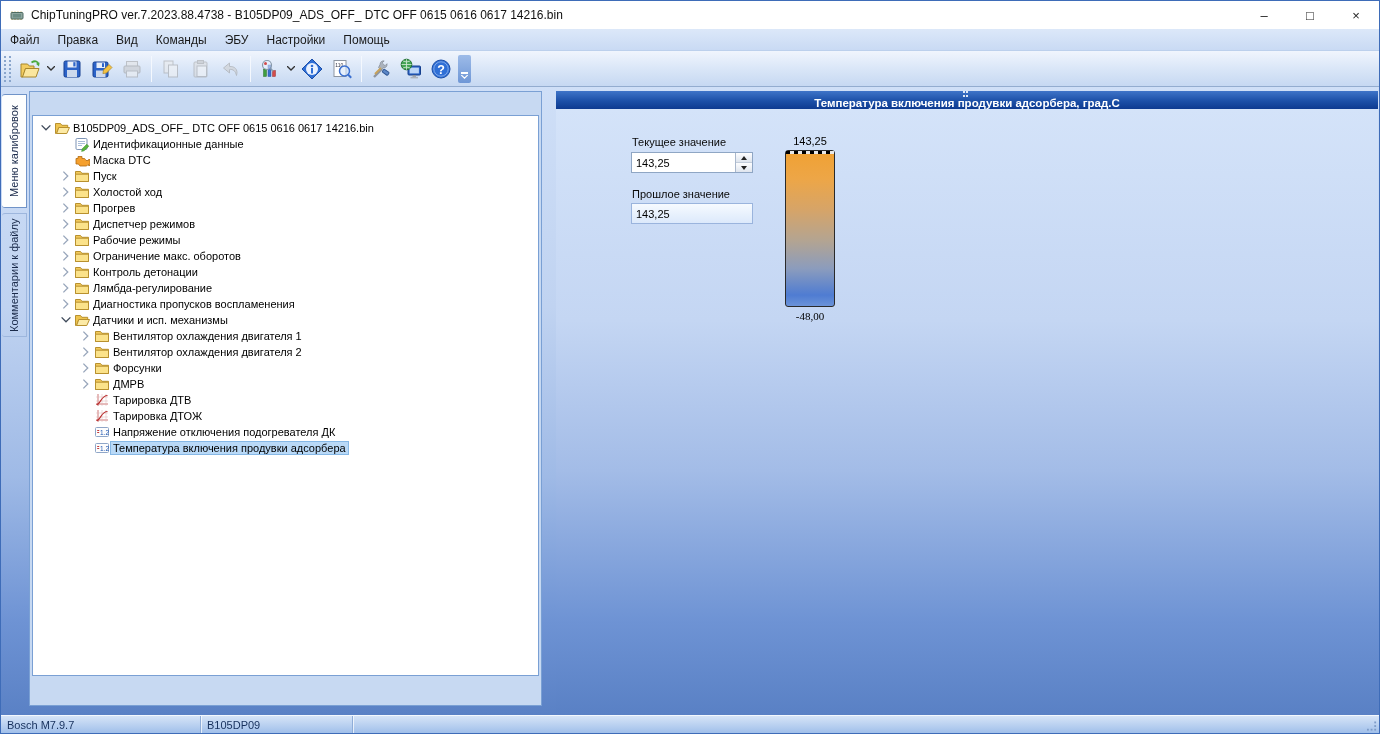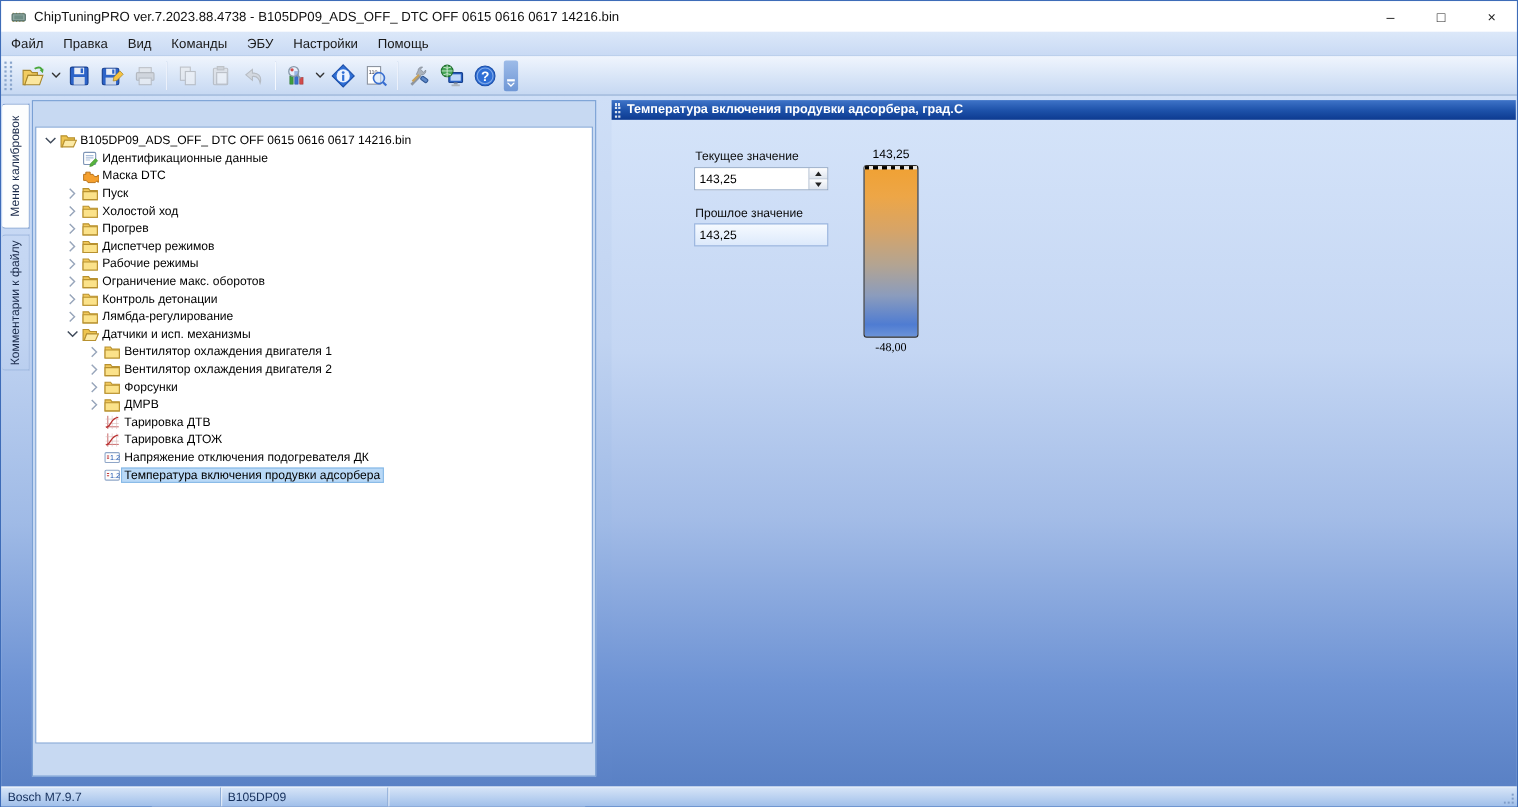--- a/index.html
+++ b/index.html
@@ -69,21 +69,21 @@
                display:flex; align-items:center;margin-top:48px; }
   .searchrow label { margin-left:6px; width:100px; font-size:11px; color:#111; }
   .searchbox { position:relative; width:394px; height:22px; }
   .searchbox input { width:100%; height:100%; border:1px solid #7aa0d4; background:#fff;
                      font:11px "Liberation Sans",sans-serif; padding:0 22px 0 4px; outline:none; }
   .searchbox .mag { position:absolute; right:3px; top:3px; }
 
   
   #rheader { position:absolute; left:555px; top:4px; width:822px; height:18px;
              background:linear-gradient(180deg,#3f74c8 0%,#1c50a8 55%,#0d3a90 100%);
-             display:flex; align-items:center; color:#fff; font-weight:bold; font-size:11.5px; }
+             display:flex; align-items:center; color:#fff; font-weight:bold; font-size:11.5px;flex-direction:column; }
   #rheader .grip { width:5px; height:13px; margin:0 6px 0 3px;
                    border-left:2px dotted rgba(255,255,255,.85); border-right:2px dotted rgba(255,255,255,.85); }
   #rcontent { position:absolute; left:555px; top:22px; width:822px; height:603px;
               background:linear-gradient(180deg,#d4e3f9 0%,#c4d6f3 35%,#a3bce7 60%,#6e93d4 85%,#5a81c5 100%); }
   .flabel { position:absolute; font-size:11px; color:#0a0a0a; }
   .spinwrap { position:absolute; left:75px; top:43px; width:122px; height:21px; display:flex;
               border:1px solid #8fa6c4; background:#fff; }
   .spinwrap input { flex:1; border:none; outline:none; font:11px "Liberation Sans",sans-serif; padding:0 4px; width:90px; }
   .spinbtns { width:17px; display:flex; flex-direction:column; border-left:1px solid #aab8cc; }
   .spinbtn { flex:1; background:linear-gradient(180deg,#fdfdfe,#dfe5ee); display:flex;
@@ -456,20 +456,33 @@
         <span class="ticon">
             <svg width="16" height="16" viewBox="0 0 16 16">
               <use href="#i-folder"></use>
             </svg>
           </span>
         <span class="tlabel">Лямбда-регулирование</span>
       </div>
       <div class="trow lvl1">
         <span class="chev">
             <svg width="14" height="14" viewBox="0 0 16 16">
+              <use href="#i-chev-r"></use>
+            </svg>
+          </span>
+        <span class="ticon">
+            <svg width="16" height="16" viewBox="0 0 16 16">
+              <use href="#i-folder"></use>
+            </svg>
+          </span>
+        <span class="tlabel">Диагностика пропусков воспламенения</span>
+      </div>
+      <div class="trow lvl1">
+        <span class="chev">
+            <svg width="14" height="14" viewBox="0 0 16 16">
               <use href="#i-chev-d"></use>
             </svg>
           </span>
         <span class="ticon">
             <svg width="16" height="16" viewBox="0 0 16 16">
               <use href="#i-folder-open"></use>
             </svg>
           </span>
         <span class="tlabel">Датчики и исп. механизмы</span>
       </div>

